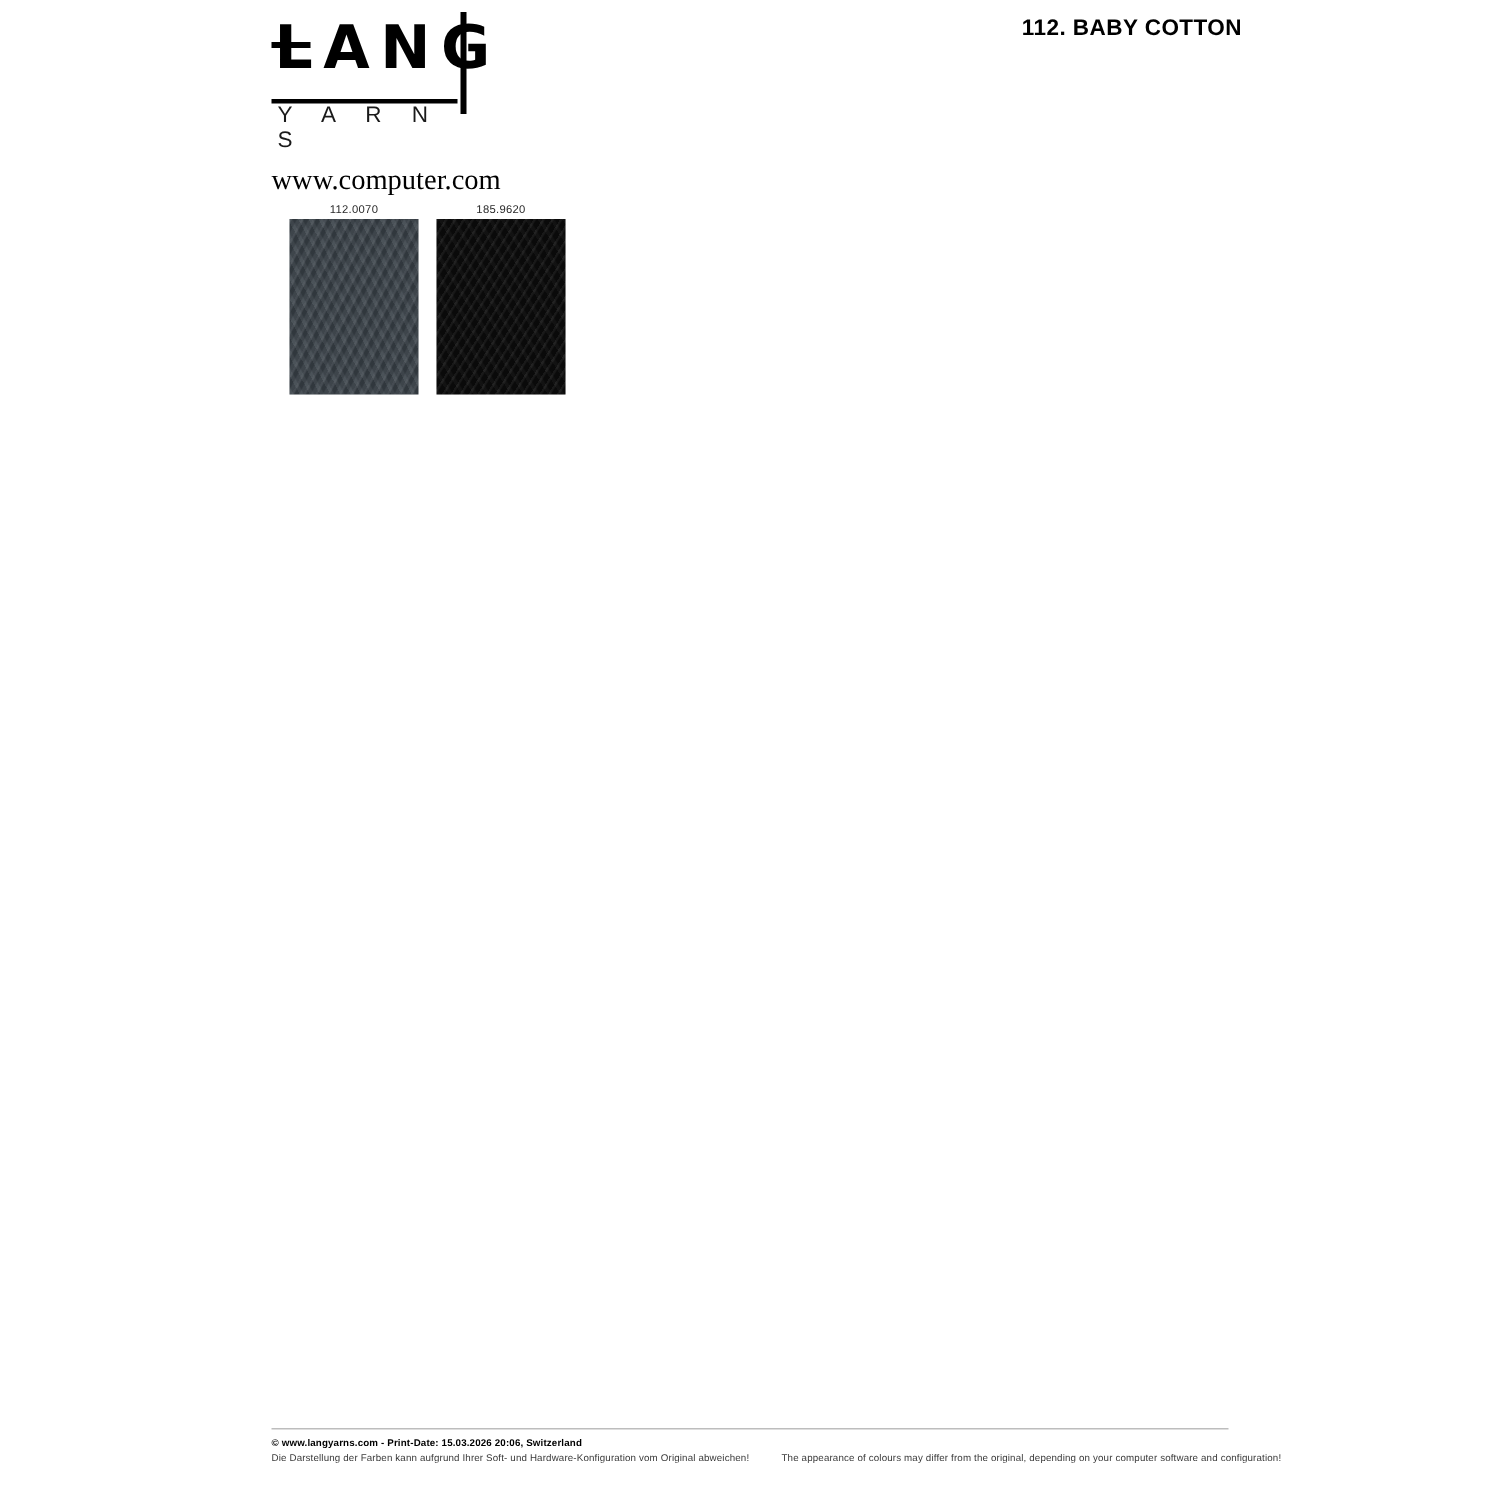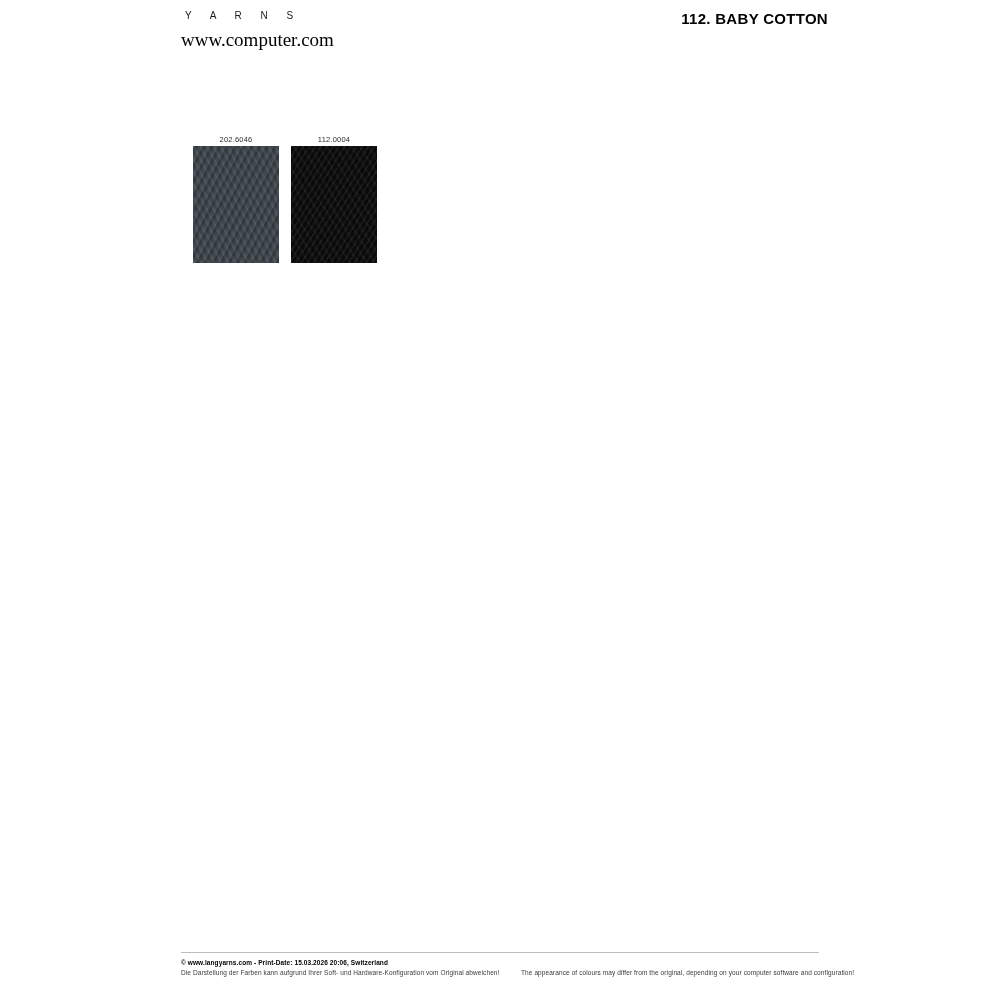--- a/index.html
+++ b/index.html
@@ -57,21 +57,21 @@
   .logo-rule-bottom {
     position: absolute;
     left: 0;
     top: 58px;
     width: 124px;
     height: 3px;
     background: #000;
   }
   .logo-yarns {
     font-family: "Liberation Sans", sans-serif;
-    font-size: 10px;
+    font-size: 15px;
     letter-spacing: 8px;
     color: #1a1a1a;
     padding-left: 4px;
     margin-top: 2px;
   }
   .logo-url {
     font-family: "Liberation Serif", serif;
     font-size: 19px;
     color: #000;
     margin-top: 8px;
@@ -189,37 +189,43 @@
     font-size: 6.5px;
     color: #3a3a3a;
     letter-spacing: 0.1px;
     line-height: 10px;
   }
 </style>
 </head>
 <body>
 
 <div class="logo-block">
+  <div class="logo-wordmark">
+    <span class="logo-rule-top"></span>
+    <span class="logo-rule-right"></span>
+    <span class="logo-rule-bottom"></span>
+    <span class="lang-text">LANG</span>
+  </div>
   <div class="logo-yarns">Y A R N S</div>
   <div class="logo-url">www.computer.com</div>
 </div>
 
 <div class="page-title">112. BABY COTTON</div>
 
 <div class="swatch-grid">
 
   <div class="swatch">
-    <div class="swatch-label">202.6046</div>
+    <div class="swatch-label">112.0070</div>
     <div class="swatch-chip" style="background:#3a4249;">
       <span class="tex tex-a"></span>
     </div>
   </div>
 
   <div class="swatch">
-    <div class="swatch-label">112.0004</div>
+    <div class="swatch-label">185.9620</div>
     <div class="swatch-chip" style="background:#0d0d0d;">
       <span class="tex tex-b"></span>
     </div>
   </div>
 
 </div>
 
 <div class="footer">
   <div class="footer-rule"></div>
   <div class="footer-left">

